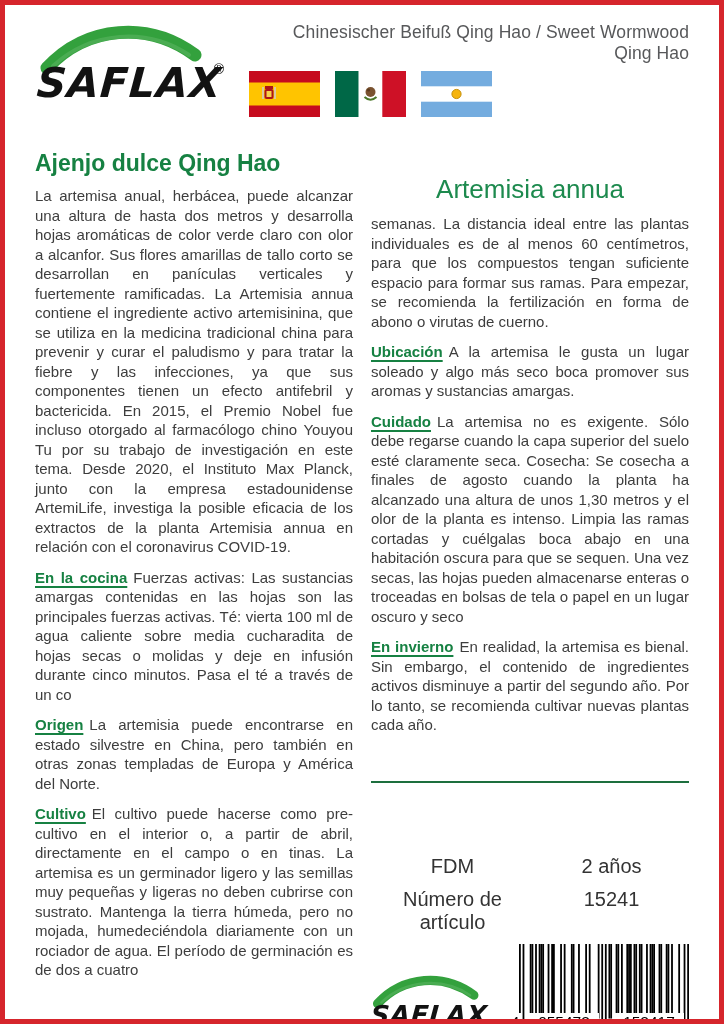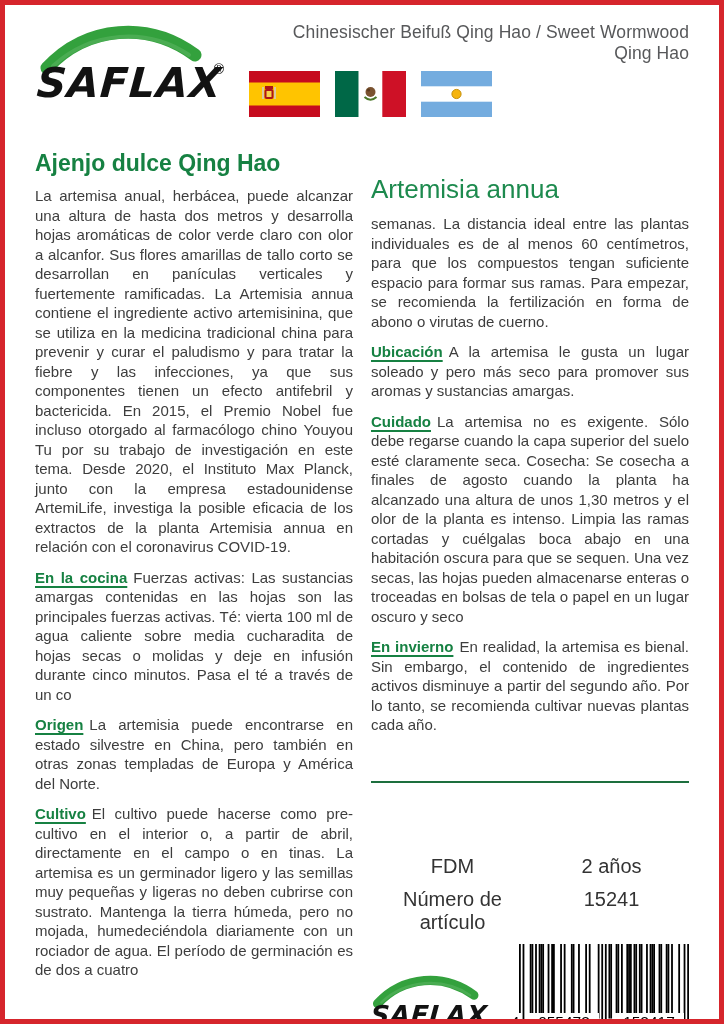--- a/index.html
+++ b/index.html
@@ -40,21 +40,21 @@
   .flags { position: absolute; left: 214px; top: 66px; display: flex; gap: 15px; }
   .flag { display: block; }
 
   
   .common-title {
     color: #168142; font-size: 23px; font-weight: bold;
     line-height: 30px; margin: 0 0 8px 0;
   }
   .botanical-title {
     color: #1d8a4e; font-size: 26px; font-weight: normal;
-    line-height: 30px; text-align: left; margin: 26px 0 10px 0;
+    line-height: 30px; text-align: center; margin: 26px 0 10px 0;
   }
 
   
   .columns { display: flex; gap: 18px; margin-top: 10px; }
   .col { width: 320px; }
 
   .body-text {
     font-size: 15px; line-height: 1.3; color: #3d3d3d;
     text-align: justify; margin-bottom: 11px;
   }
@@ -148,21 +148,21 @@
       <p class="body-text"><span class="sec-head">Origen</span><span>La artemisia puede encontrarse en estado silvestre en China, pero también en otras zonas templadas de Europa y América del Norte.</span></p>
 
       <p class="body-text"><span class="sec-head">Cultivo</span><span>El cultivo puede hacerse como pre-cultivo en el interior o, a partir de abril, directamente en el campo o en tinas. La artemisa es un germinador ligero y las semillas muy pequeñas y ligeras no deben cubrirse con sustrato. Mantenga la tierra húmeda, pero no mojada, humedeciéndola diariamente con un rociador de agua. El período de germinación es de dos a cuatro</span></p>
     </div>
 
     <div class="col">
       <h2 class="botanical-title">Artemisia annua</h2>
 
       <p class="body-text">semanas. La distancia ideal entre las plantas individuales es de al menos 60 centímetros, para que los compuestos tengan suficiente espacio para formar sus ramas. Para empezar, se recomienda la fertilización en forma de abono o virutas de cuerno.</p>
 
-      <p class="body-text"><span class="sec-head">Ubicación</span><span>A la artemisa le gusta un lugar soleado y pero más seco para promover sus aromas y sustancias amargas.</span></p>
+      <p class="body-text"><span class="sec-head">Ubicación</span><span>A la artemisa le gusta un lugar soleado y algo más seco boca promover sus aromas y sustancias amargas.</span></p>
 
       <p class="body-text"><span class="sec-head">Cuidado</span><span>La artemisa no es exigente. Sólo debe regarse cuando la capa superior del suelo esté claramente seca. Cosecha: Se cosecha a finales de agosto cuando la planta ha alcanzado una altura de unos 1,30 metros y el olor de la planta es intenso. Limpia las ramas cortadas y cuélgalas boca abajo en una habitación oscura para que se sequen. Una vez secas, las hojas pueden almacenarse enteras o troceadas en bolsas de tela o papel en un lugar oscuro y seco</span></p>
 
       <p class="body-text"><span class="sec-head">En invierno</span><span>En realidad, la artemisa es bienal. Sin embargo, el contenido de ingredientes activos disminuye a partir del segundo año. Por lo tanto, se recomienda cultivar nuevas plantas cada año.</span></p>
 
       <hr class="rule">
 
       <div class="info-block">
         <div class="info-row">
           <span class="info-label">FDM</span>

